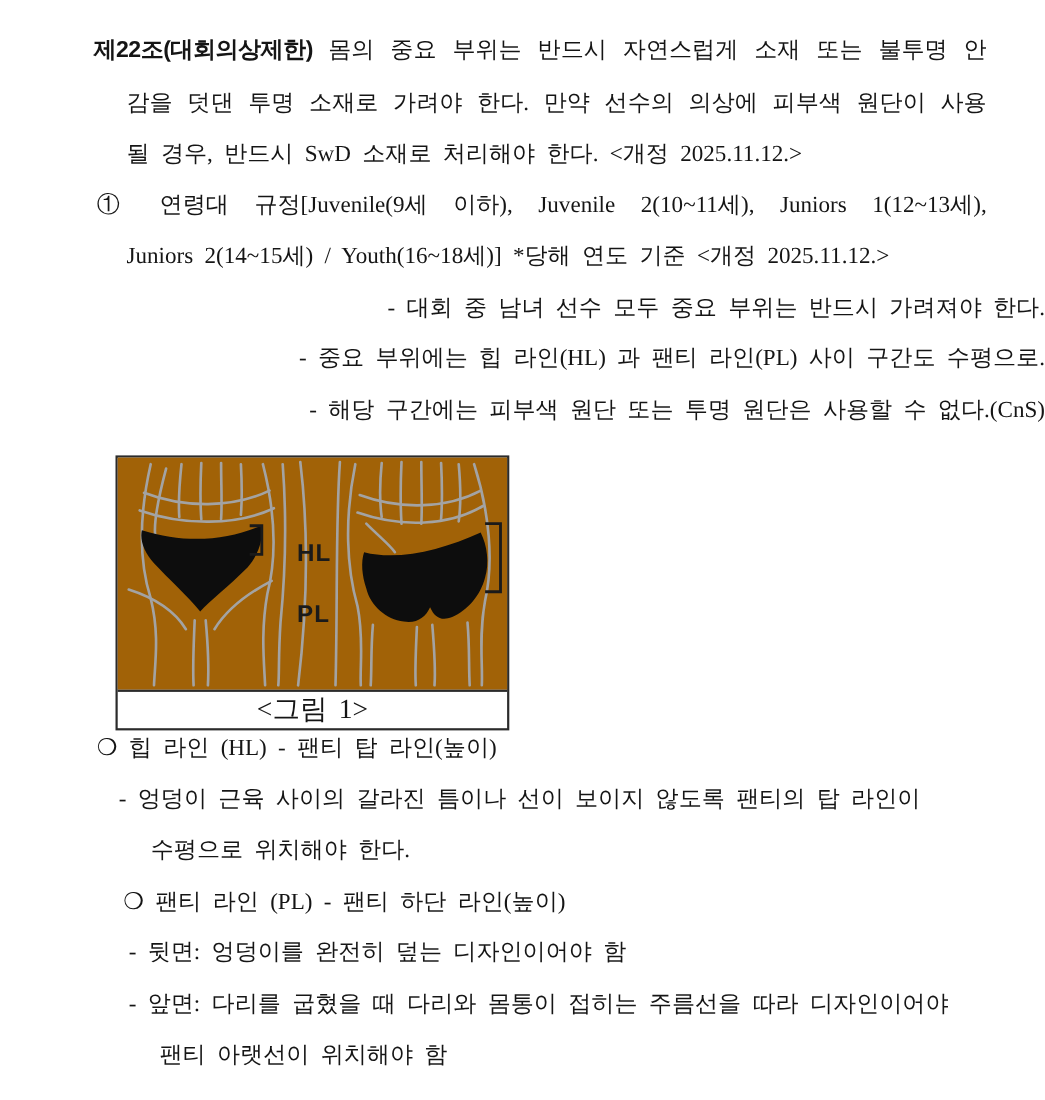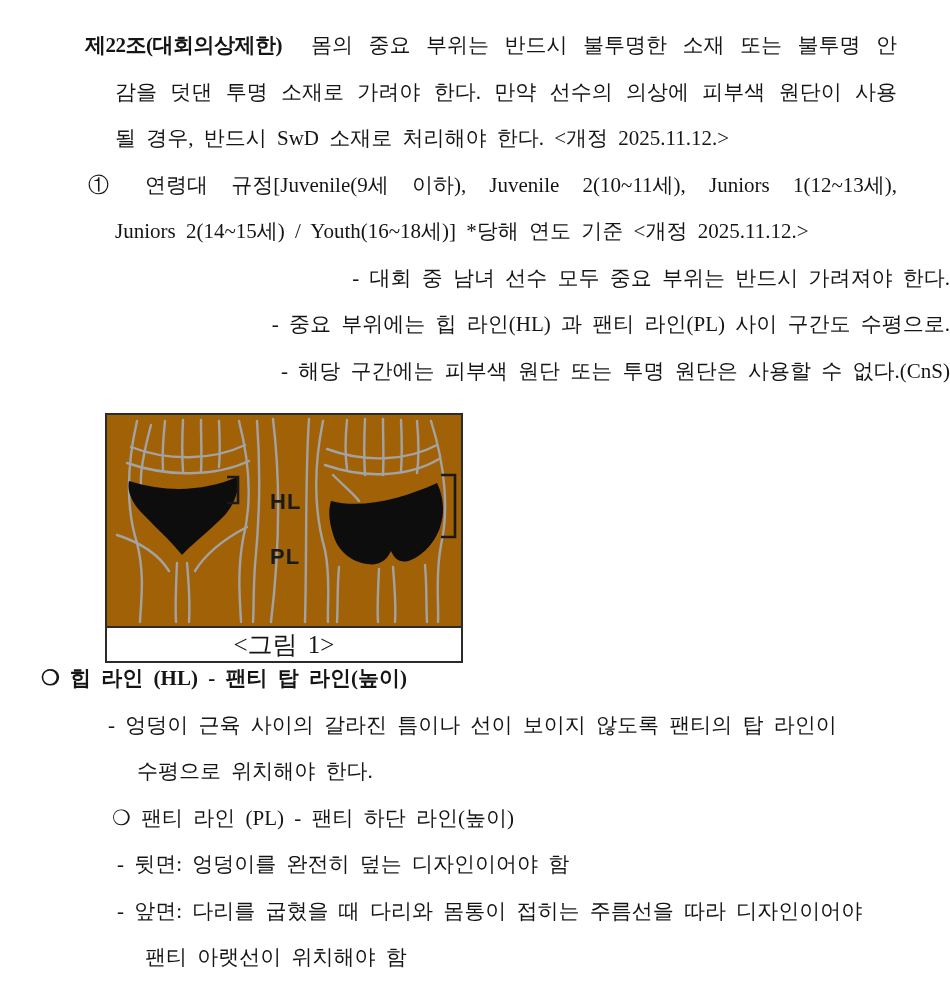--- a/index.html
+++ b/index.html
@@ -22,31 +22,31 @@
   .line {
     white-space: nowrap;
     word-spacing: 5px;
   }
   
   .jline {
     text-align: justify;
     text-align-last: justify;
   }
   .clause-heading {
-    font-family: Liberation Serif, serif;
+    font-family: Liberation Sans, sans-serif;
     font-weight: 700;
     letter-spacing: -0.5px;
-    margin-right: 29px;
+    margin-right: 14px;
   }
   .ml85  { margin-left: 85px;  width: 812px; }
   .ml88  { margin-left: 88px;  width: 809px; }
   .ml115 { margin-left: 115px; }
   .ml115w { margin-left: 115px; width: 782px; }
   .ml97  { margin-left: 97px; text-align: right; }
-  .ml92  { margin-left: 41px; font-weight: bold; }
+  .ml92  { margin-left: 88px; }
   .ml108 { margin-left: 108px; }
   .ml137 { margin-left: 137px; }
   .ml112 { margin-left: 112px; }
   .ml117 { margin-left: 117px; }
   .ml145 { margin-left: 145px; }
 
   .figure-box {
     margin: 19px 0 0 105px;
     width: 358px;
     border: 2px solid #2b2b2b;
@@ -89,21 +89,21 @@
     font-size: 22px;
     fill: #1a1a1a;
     letter-spacing: 1px;
   }
 </style>
 </head>
 <body>
 
 <div class="doc">
 
-  <div class="line jline ml85"><span class="clause-heading">제22조(대회의상제한)</span><span>몸의 중요 부위는 반드시 불투명한 소재 또는 불투명 안</span></div>
+  <div class="line jline ml85"><span class="clause-heading">제22조(대회의상제한)</span><span>몸의 중요 부위는 반드시 자연스럽게 소재 또는 불투명 안</span></div>
   <div class="line jline ml115w">감을 덧댄 투명 소재로 가려야 한다. 만약 선수의 의상에 피부색 원단이 사용</div>
   <div class="line ml115">될 경우, 반드시 SwD 소재로 처리해야 한다. &lt;개정 2025.11.12.&gt;</div>
 
   <div class="line jline ml88">① 연령대 규정[Juvenile(9세 이하), Juvenile 2(10~11세), Juniors 1(12~13세),</div>
   <div class="line ml115">Juniors 2(14~15세) / Youth(16~18세)] *당해 연도 기준 &lt;개정 2025.11.12.&gt;</div>
 
   <div class="line ml97">- 대회 중 남녀 선수 모두 중요 부위는 반드시 가려져야 한다.</div>
   <div class="line ml97">- 중요 부위에는 힙 라인(HL) 과 팬티 라인(PL) 사이 구간도 수평으로.</div>
   <div class="line ml97">- 해당 구간에는 피부색 원단 또는 투명 원단은 사용할 수 없다.(CnS)</div>
 

